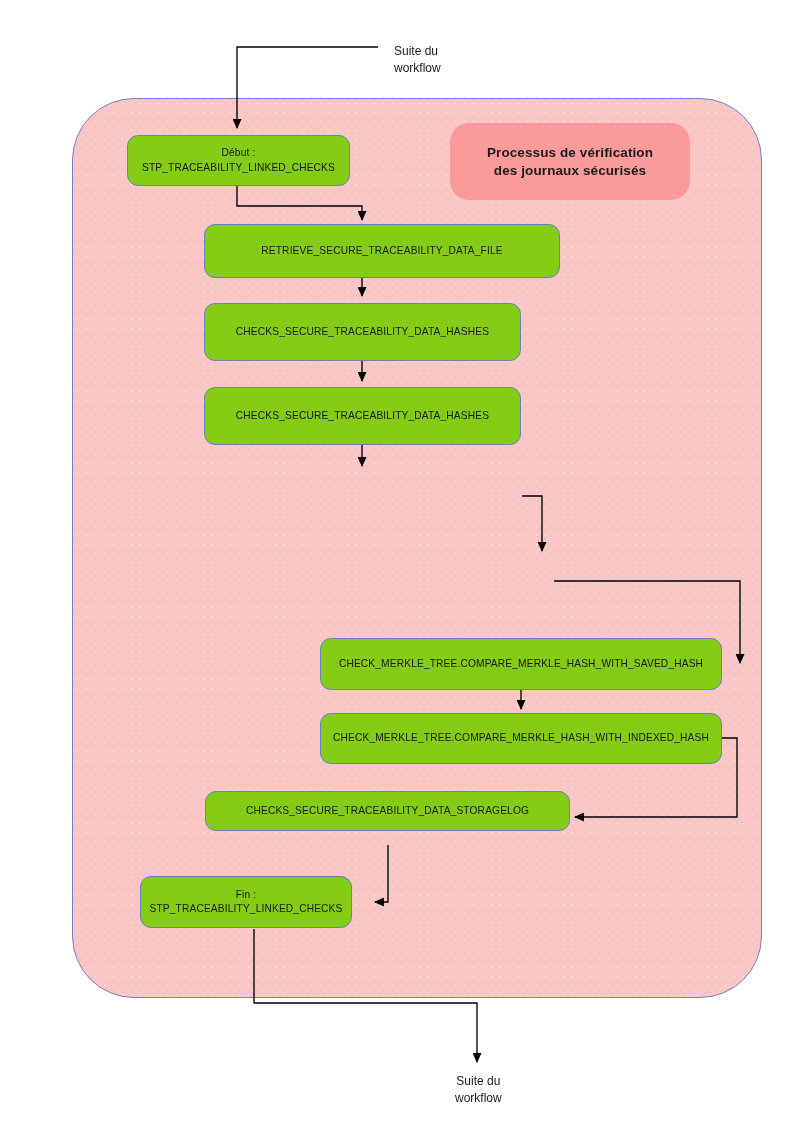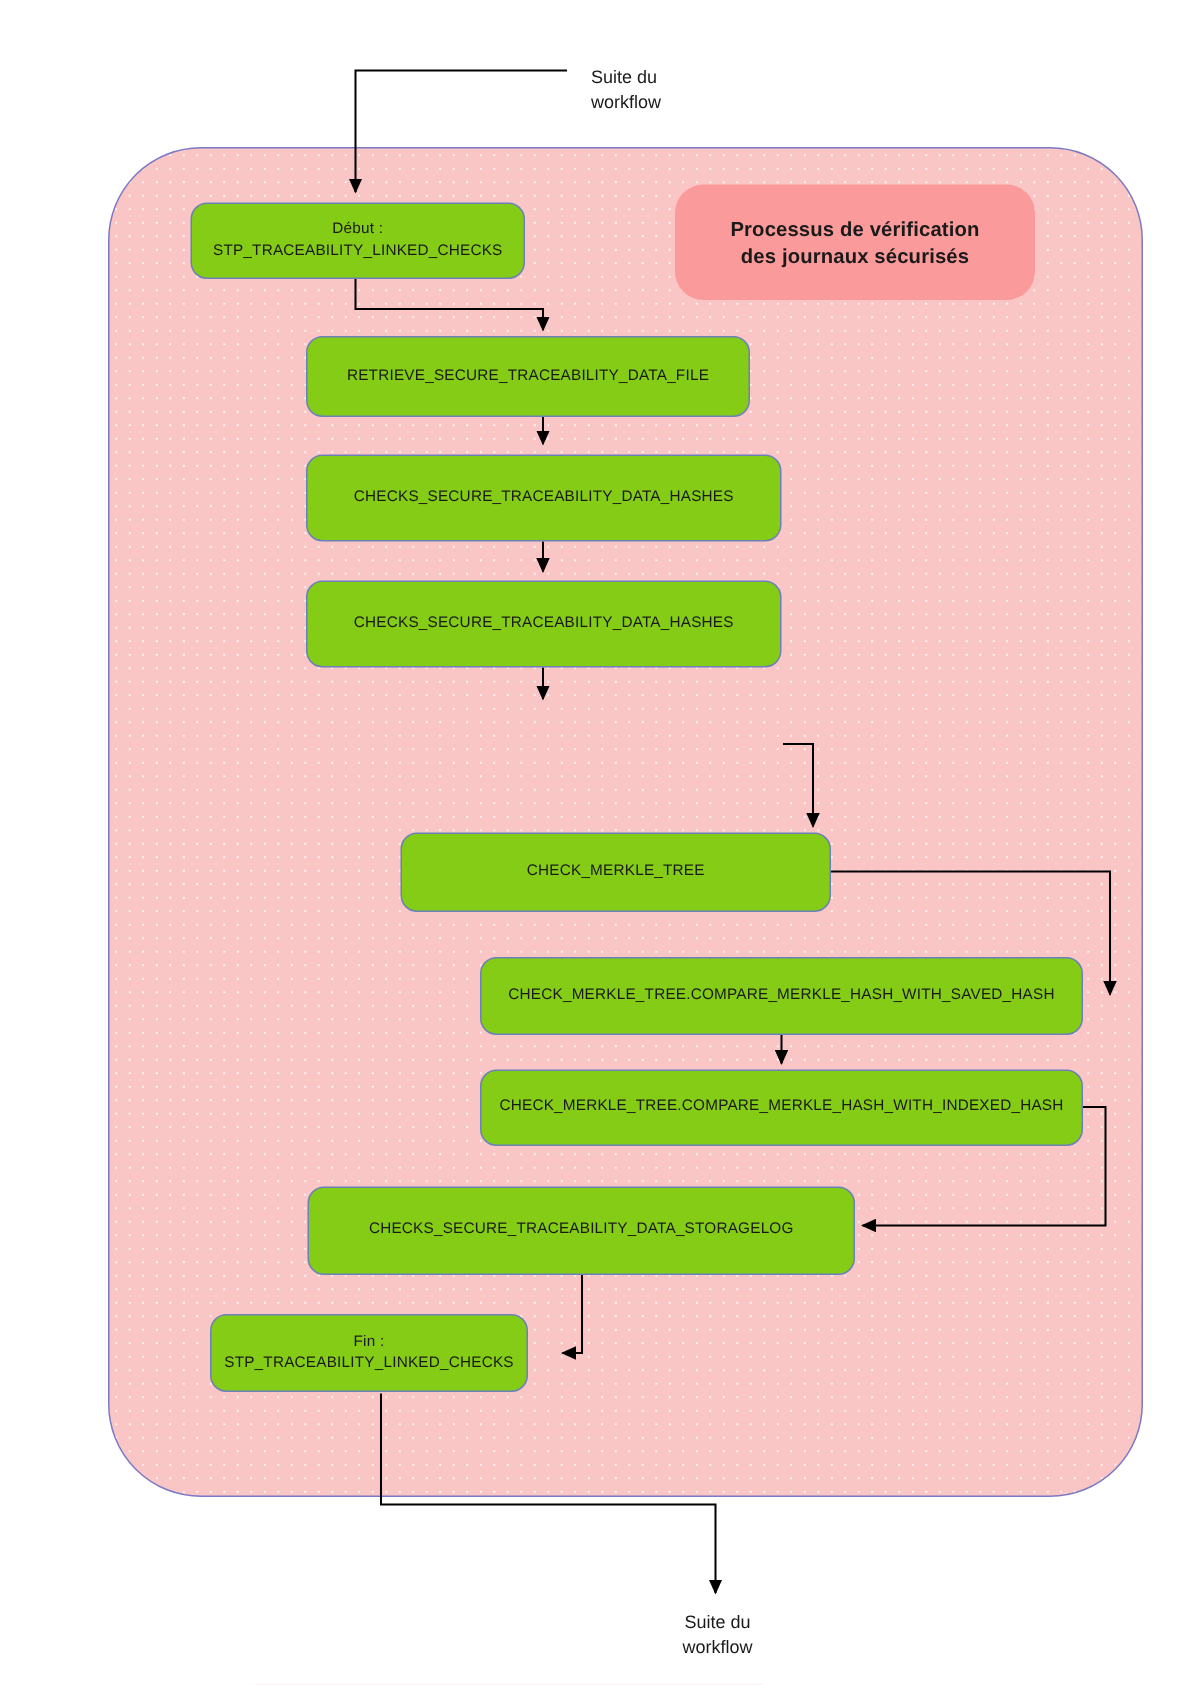--- a/index.html
+++ b/index.html
@@ -146,46 +146,43 @@
   <div class="title-plate">
     <div class="title-text">Processus de vérification
 des journaux sécurisés</div>
   </div>
 
   <div class="node" style="left:127px; top:135px; width:223px; height:51px;">
     <div class="node-label">Début :
 STP_TRACEABILITY_LINKED_CHECKS</div>
   </div>
 
-  <div class="node" style="left:204px; top:224px; width:296px; height:54px;">
+  <div class="node" style="left:204px; top:224px; width:356px; height:54px;">
     <div class="node-label">RETRIEVE_SECURE_TRACEABILITY_DATA_FILE</div>
   </div>
 
   <div class="node" style="left:204px; top:303px; width:317px; height:58px;">
     <div class="node-label">CHECKS_SECURE_TRACEABILITY_DATA_HASHES</div>
   </div>
 
   <div class="node" style="left:204px; top:387px; width:317px; height:58px;">
     <div class="node-label">CHECKS_SECURE_TRACEABILITY_DATA_HASHES</div>
   </div>
 
 
-  <div class="node" style="left:267px; top:555px; width:287px; height:53px;">
-    <div class="node-label">CHECK_MERKLE_TREE</div>
-  </div>
 
   <div class="node" style="left:320px; top:638px; width:402px; height:52px;">
     <div class="node-label">CHECK_MERKLE_TREE.COMPARE_MERKLE_HASH_WITH_SAVED_HASH</div>
   </div>
 
   <div class="node" style="left:320px; top:713px; width:402px; height:51px;">
     <div class="node-label">CHECK_MERKLE_TREE.COMPARE_MERKLE_HASH_WITH_INDEXED_HASH</div>
   </div>
 
-  <div class="node" style="left:205px; top:791px; width:365px; height:59px;">
+  <div class="node" style="left:205px; top:791px; width:365px; height:40px;">
     <div class="node-label">CHECKS_SECURE_TRACEABILITY_DATA_STORAGELOG</div>
   </div>
 
   <div class="node" style="left:140px; top:876px; width:212px; height:52px;">
     <div class="node-label">Fin :
 STP_TRACEABILITY_LINKED_CHECKS</div>
   </div>
 
   <div class="edge-caption top">Suite du
 workflow</div>

